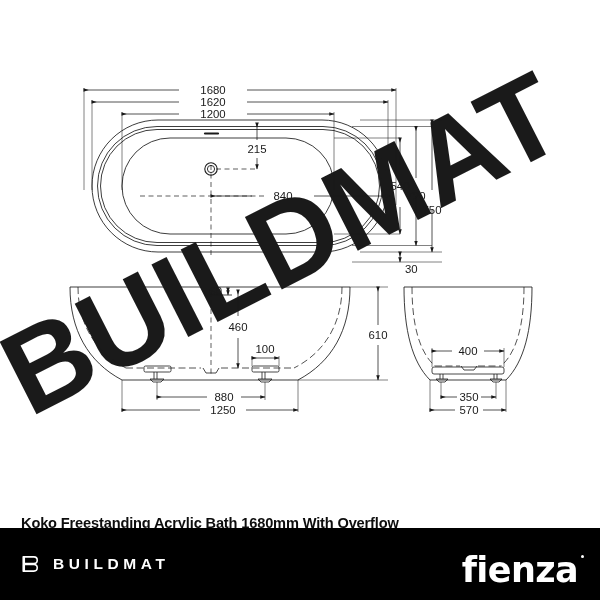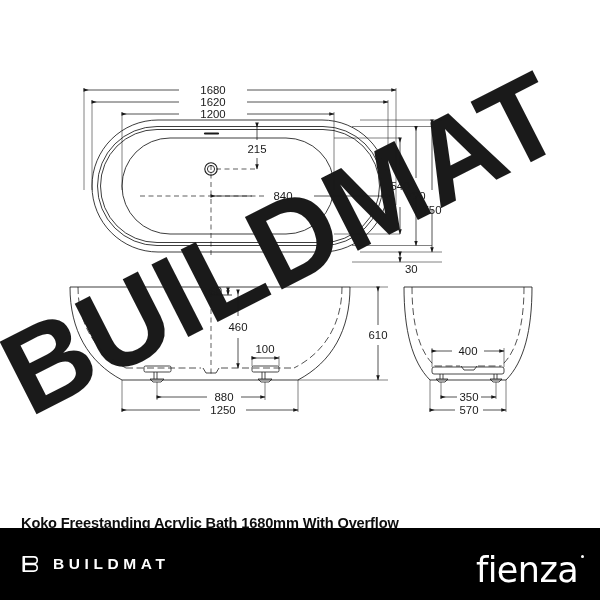--- a/index.html
+++ b/index.html
@@ -91,21 +91,21 @@
     font-weight: bold;
     letter-spacing: 4.6px;
     font-family: "Liberation Sans", sans-serif;
   }
   #fienza-logo {
     padding-right: 22px;
     color: #ffffff;
     font-size: 35px;
     letter-spacing: -0.6px;
     font-family: "DejaVu Sans", sans-serif;
-    font-weight: 400;
+    font-weight: 700;
     position: relative;
     line-height: 1;
     margin-top: 13px;
   }
   #fienza-reg {
     position: absolute;
     right: 16px;
     top: 2px;
     width: 3px;
     height: 3px;

